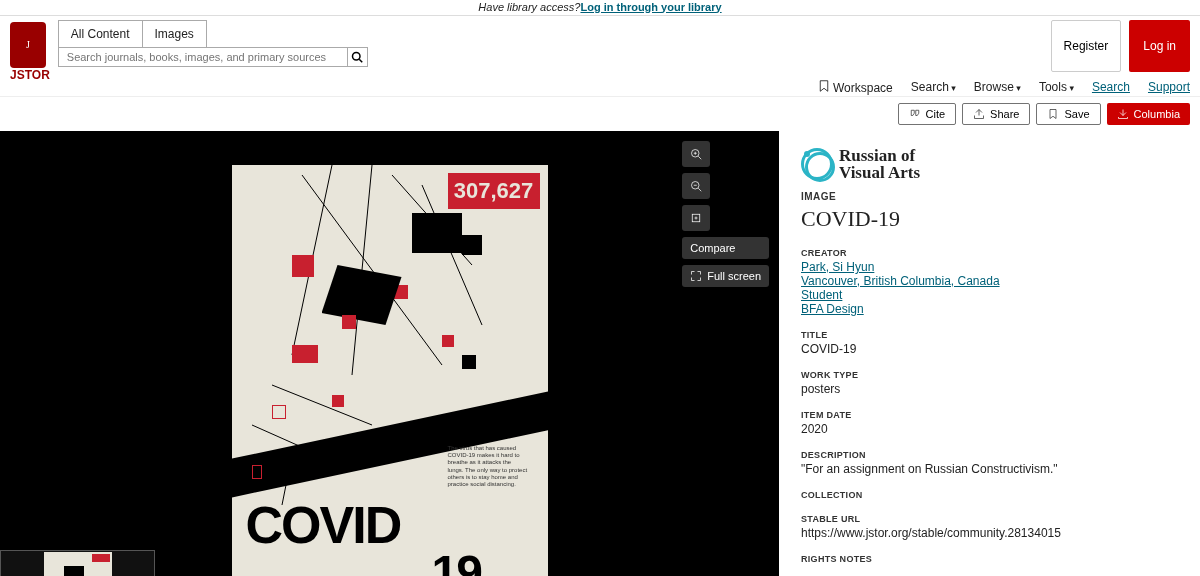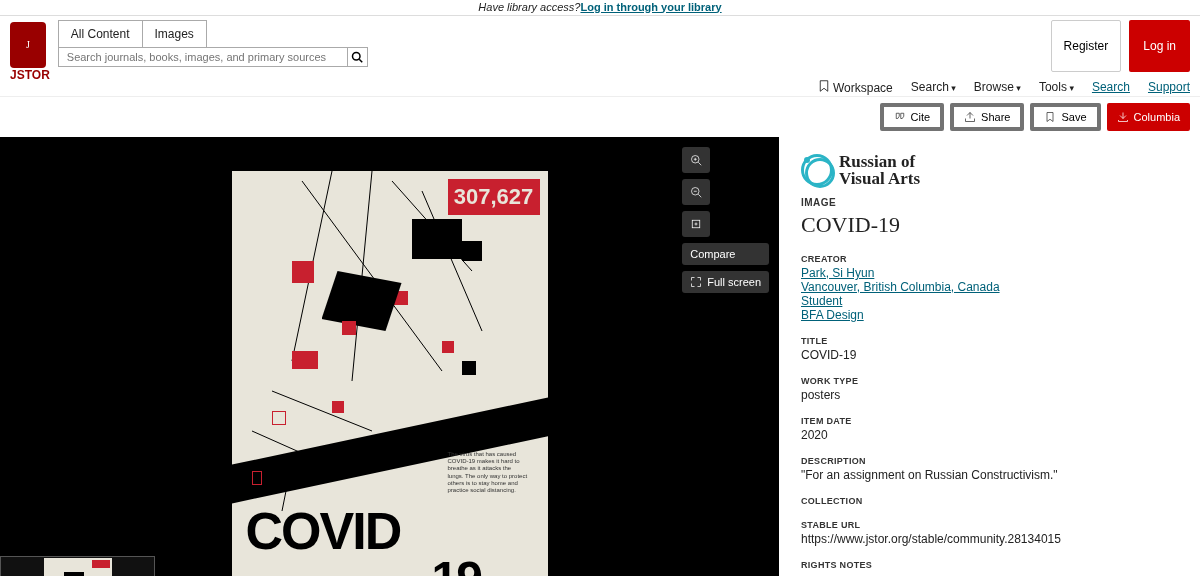--- a/index.html
+++ b/index.html
@@ -25,21 +25,21 @@
 .right-top { margin-left: auto; display:flex; flex-direction:column; align-items:flex-end; gap:8px; }
 .auth-row { display:flex; gap:8px; }
 .btn-outline { border:1px solid #ccc; background:#fff; padding:5px 12px; font-size:12px; border-radius:2px; cursor:pointer; }
 .btn-primary { background:#cc0000; color:#fff; border:none; padding:19px 14px; font-size:12px; border-radius:2px; cursor:pointer; }
 .nav-row { display:flex; gap:18px; font-size:12px; }
 .nav-item { cursor:pointer; }
 .caret::after { content:" \25BE"; font-size:9px; }
 
 
 .action-bar { display:flex; justify-content:flex-end; gap:6px; padding:6px 10px; }
-.action-btn { border:4px solid #737373; background:#fff; padding:4px 10px; font-size:11px; border-radius:2px; display:flex; align-items:center; gap:5px; cursor:pointer; }
+.action-btn { border:1px solid #737373; background:#fff; padding:4px 10px; font-size:11px; border-radius:2px; display:flex; align-items:center; gap:5px; cursor:pointer; }
 .action-btn.red { background:#cc0000; color:#fff; border:none; }
 .icon-sm { width:12px; height:12px; display:inline-block; }
 
 
 .main { display:flex; height:461px; }
 .viewer { width:779px; background:#000; position:relative; display:flex; justify-content:center; }
 .viewer-tools { position:absolute; top:10px; right:10px; display:flex; gap:6px;flex-direction:column; }
 .tool-btn { background:#333; color:#fff; border:none; padding:5px 8px; font-size:11px; border-radius:3px; display:flex; align-items:center; gap:5px; cursor:pointer; }
 .tool-btn.icon-only { width:28px; height:26px; justify-content:center; padding:0; }
 

